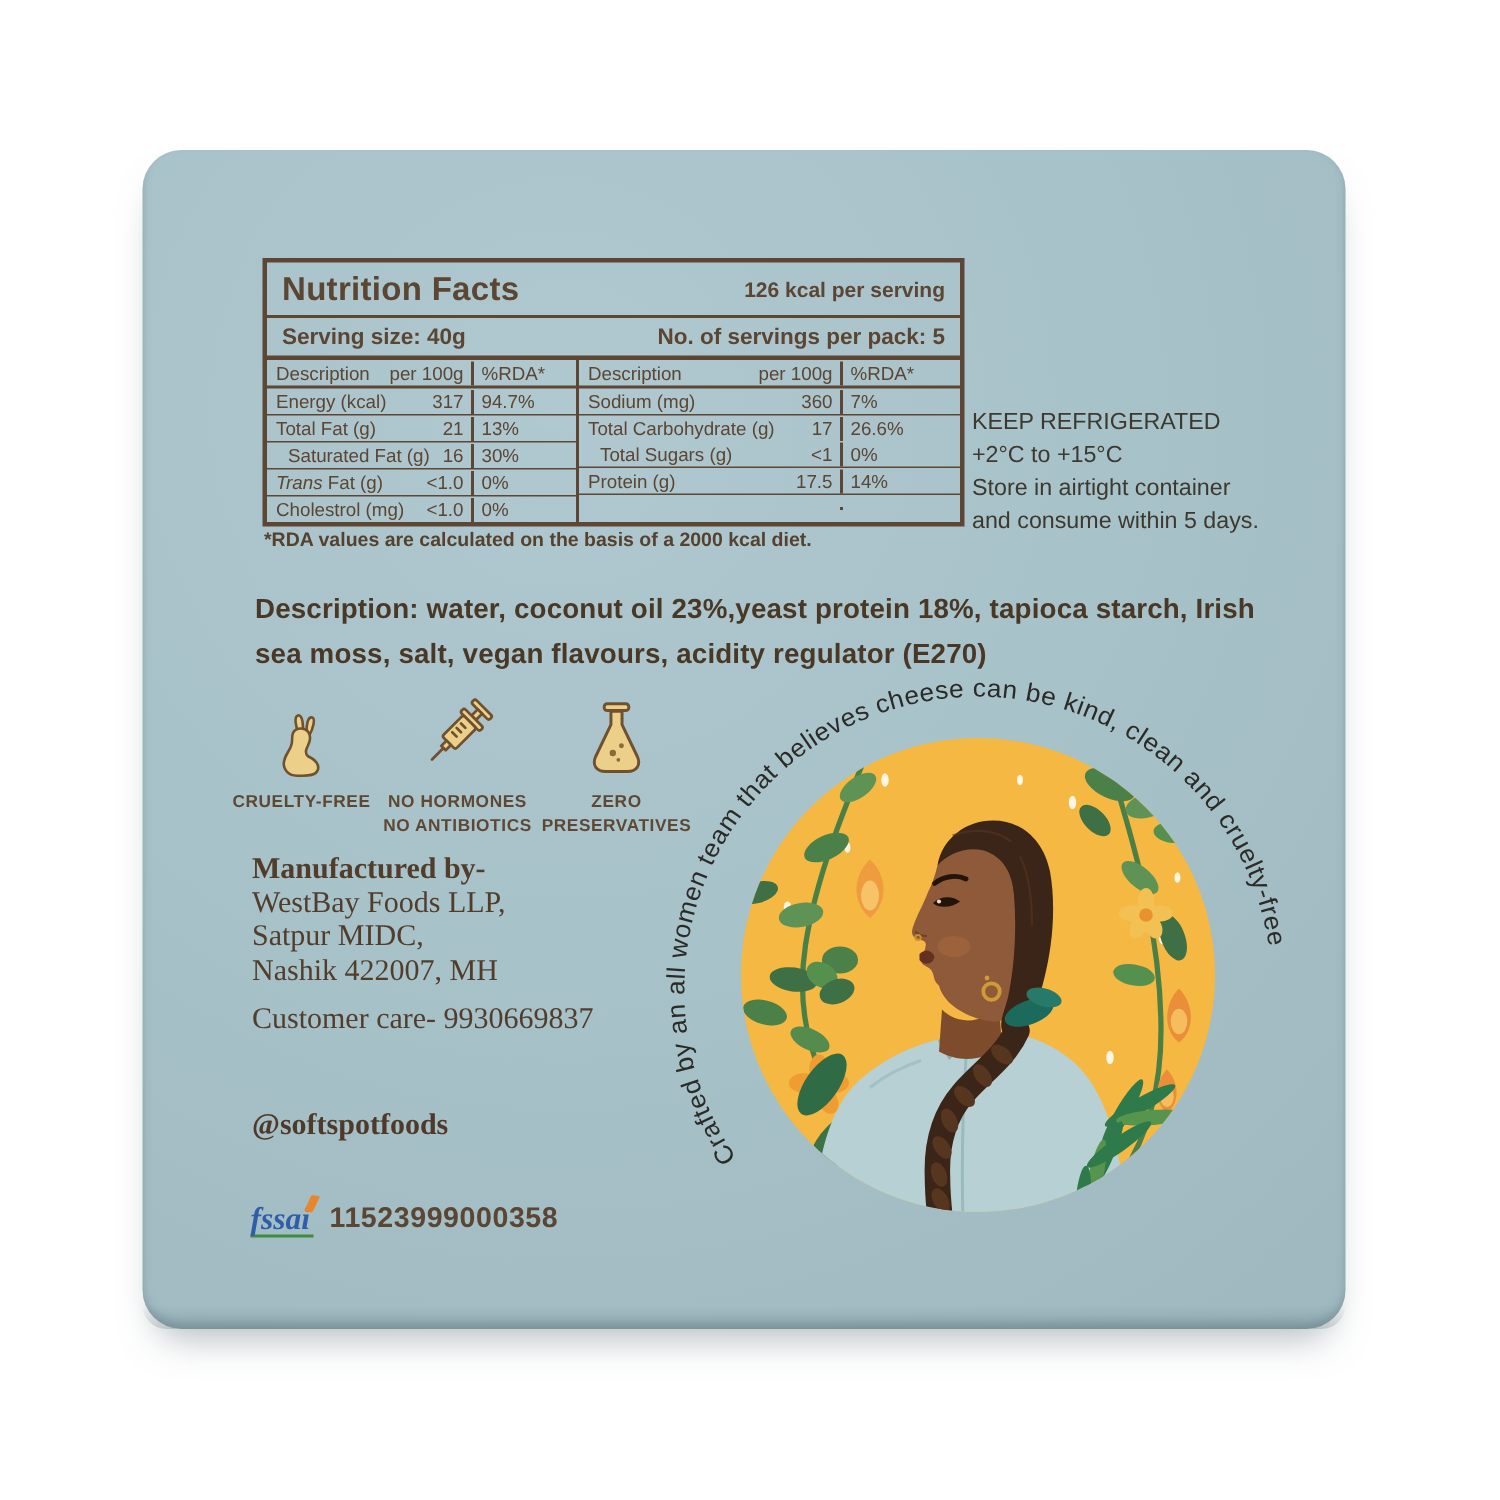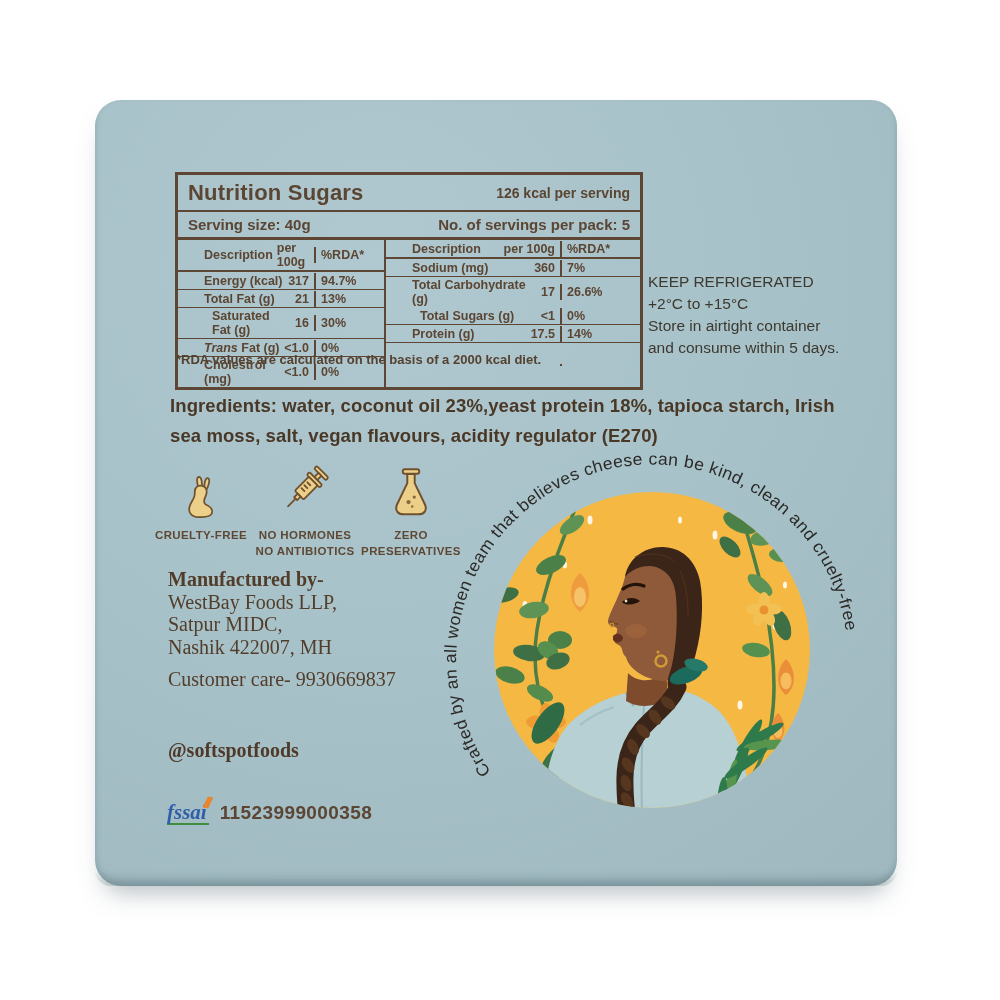--- a/index.html
+++ b/index.html
@@ -16,21 +16,21 @@
   
   .nutrition{position:absolute;left:80px;top:72px;width:462px;border:3px solid #5d4734;color:#5b4533;background:transparent;}
   .nf-row1{display:flex;align-items:center;justify-content:space-between;padding:5px 10px 4px 10px;border-bottom:2.5px solid #5d4734;}
   .nf-title{font-size:22px;font-weight:800;letter-spacing:.2px;}
   .nf-kcal{font-size:14px;font-weight:700;}
   .nf-row2{display:flex;align-items:center;justify-content:space-between;padding:4px 10px;border-bottom:3.5px solid #5d4734;font-size:15px;font-weight:700;}
   .nf-grid{display:flex;}
   .half{display:flex;flex-direction:column;}
   .half.left{width:206px;}
   .half.right{flex:1;border-left:2.5px solid #5d4734;}
-  .nrow{display:flex;align-items:center;font-size:12.5px;font-weight:700;min-height:17px;padding-left:20px;}
+  .nrow{display:flex;align-items:center;font-size:12.5px;font-weight:400;min-height:17px;}
   .nrow.bb{border-bottom:1.5px solid #5d4734;}
   .nrow.hd{border-bottom:2.5px solid #5d4734;}
   .ncell{flex:1;display:flex;align-items:center;padding:1px 5px 1px 6px;}
   .ncell .val{margin-left:auto;padding-left:4px;}
   .nrda{width:58px;border-left:2.5px solid #5d4734;display:flex;align-items:center;padding:1px 5px;}
   .half.right .nrda{width:68px;}
   .indent .nm{padding-left:8px;}
   .footnote{position:absolute;left:81px;top:252px;font-size:13px;font-weight:700;color:#55412f;}
 
   
@@ -62,21 +62,21 @@
   .curvetext{font-family:"Liberation Sans",sans-serif;font-size:17px;letter-spacing:.4px;fill:#2b2a27;}
 </style>
 </head>
 <body>
 
 <div class="stage">
   <div class="package">
 
     <div class="nutrition">
       <div class="nf-row1">
-        <span class="nf-title">Nutrition Sugars</span>
+        <span class="nf-title">Nutrition Facts</span>
         <span class="nf-kcal">126 kcal per serving</span>
       </div>
       <div class="nf-row2">
         <span>Serving size: 40g</span>
         <span>No. of servings per pack: 5</span>
       </div>
       <div class="nf-grid">
 
         <div class="half left">
           <div class="nrow hd">
@@ -172,21 +172,21 @@
     <div class="footnote">*RDA values are calculated on the basis of a 2000 kcal diet.</div>
 
     <div class="storage">
       <div>KEEP REFRIGERATED</div>
       <div>+2°C to +15°C</div>
       <div>Store in airtight container</div>
       <div>and consume within 5 days.</div>
     </div>
 
     <div class="ingredients">
-      <span style="font-weight:800;">Ingredients:</span><span> water, coconut oil 23%,yeast protein 18%, tapioca starch, Irish</span><br>
+      <span style="font-weight:800;">Description:</span><span> water, coconut oil 23%,yeast protein 18%, tapioca starch, Irish</span><br>
       <span>sea moss, salt, vegan flavours, acidity regulator (E270)</span>
     </div>
 
     <div class="badge badge1">
       <div class="iconbox">
         <svg width="42" height="46" viewBox="0 0 56 64">
           <g stroke="#6f5130" stroke-width="2.4" fill="#ecd089" stroke-linejoin="round" stroke-linecap="round">
             <path d="M26 22 C22 14 21 5 25 4 C29 4 30 13 29 21 Z"></path>
             <path d="M33 21 C32 13 34 5 38 6 C41 7 39 16 35 23 Z"></path>
             <path d="M24 60 C15 60 10 53 12 46 C13 40 18 36 19 30 C20 25 18 21 22 18 C25 15 31 16 34 19 C37 23 36 28 34 32 C32 36 31 39 34 42 C41 45 45 50 43 55 C41 60 34 60 29 60 Z"></path>

